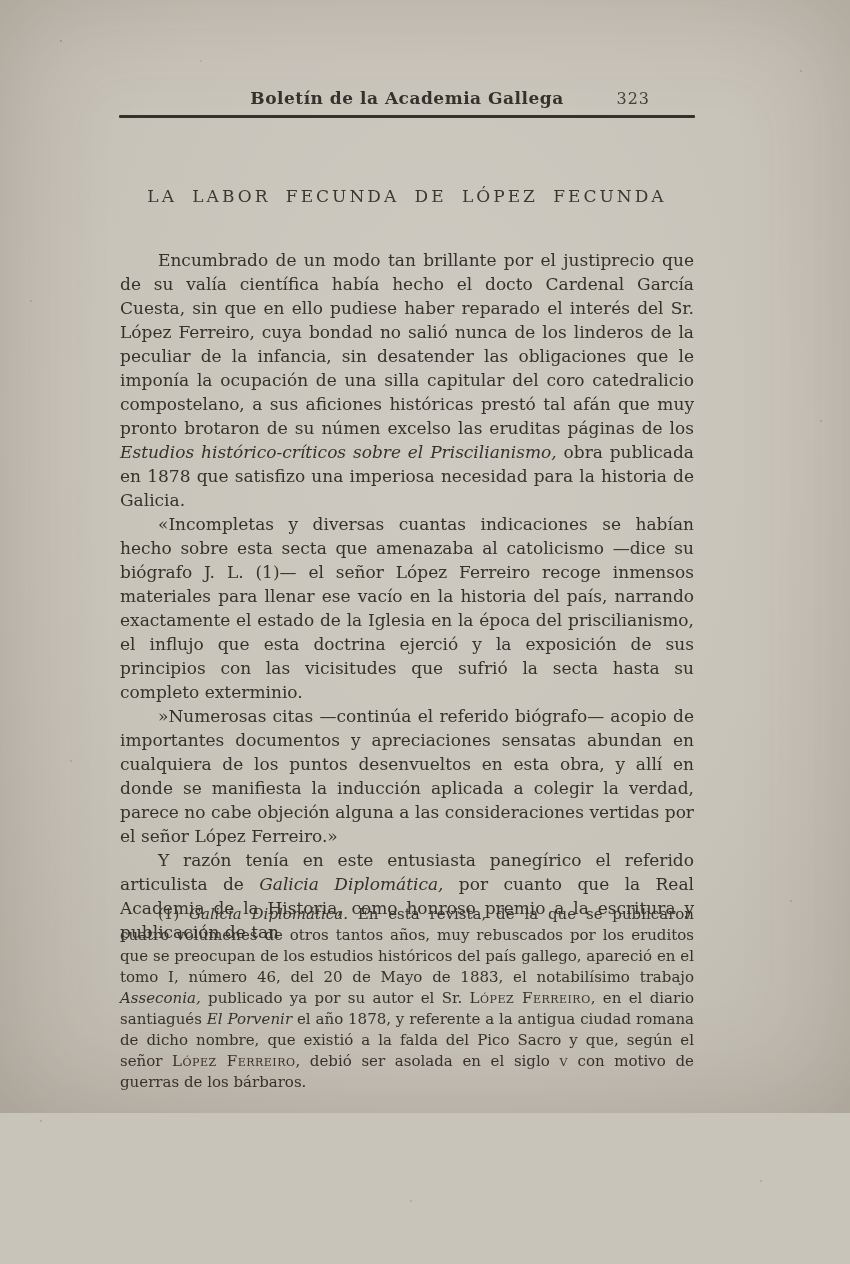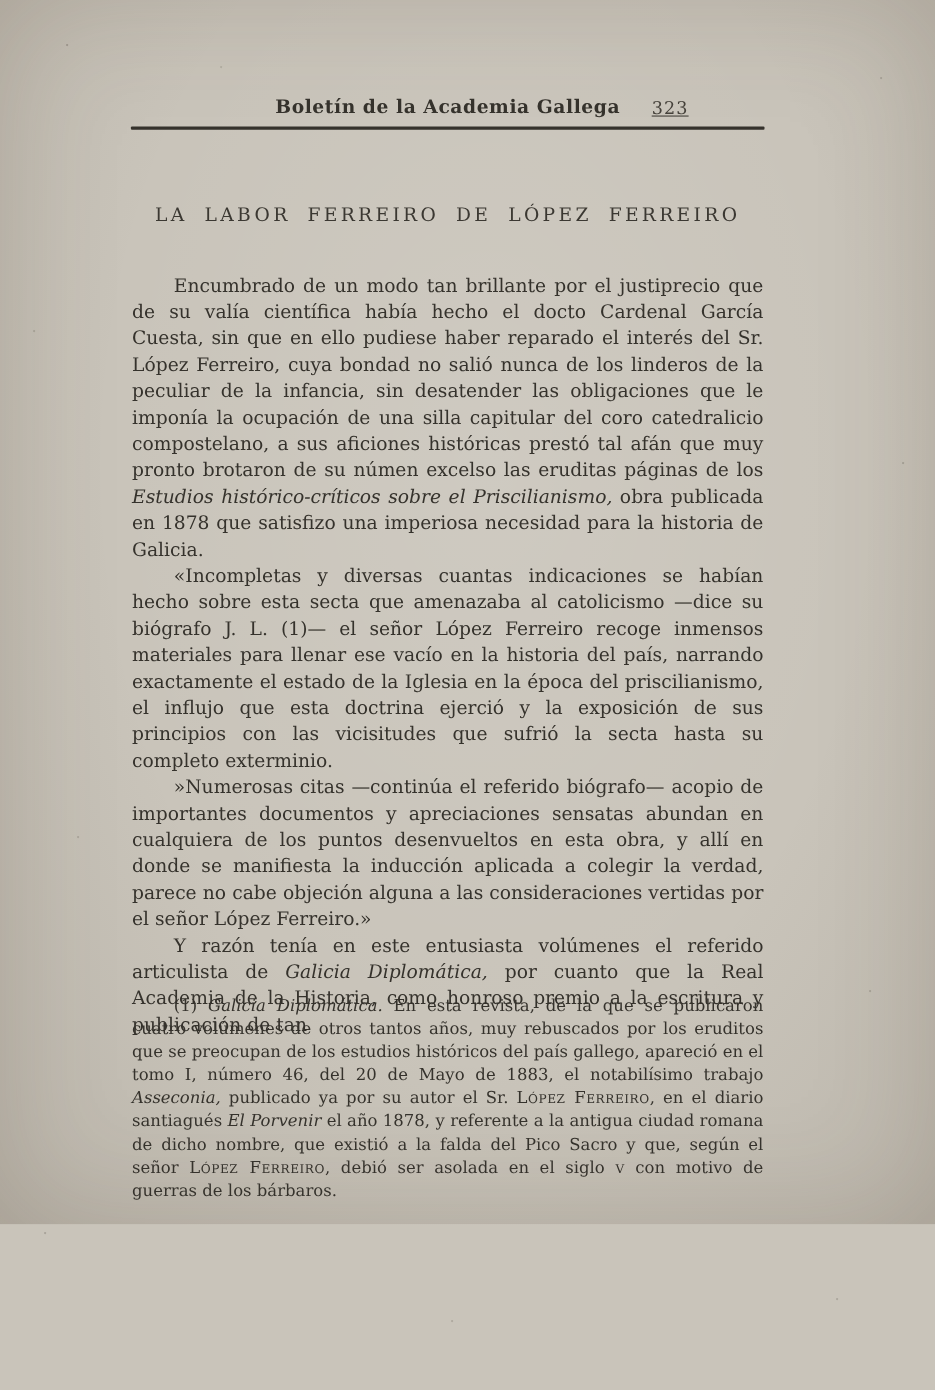--- a/index.html
+++ b/index.html
@@ -38,25 +38,24 @@
     width: 100%;
     text-align: center;
     font-weight: bold;
     font-size: 17px;
     letter-spacing: 0.5px;
     color: var(--ink);
   }
   .page-number {
     position: absolute;
     top: 1px;
-    right: 68px;
+    right: 44px;
     font-size: 16px;
     letter-spacing: 1px;
     color: var(--ink-soft);
-    text-decoration: underline;
   }
   .header-rule {
     position: absolute;
     top: 115px;
     left: 119px;
     width: 576px;
     height: 3px;
     background: var(--ink);
     border-radius: 1px;
   }
@@ -134,26 +133,26 @@
 
   <div class="speckles"></div>
 
   <header class="page-header">
     <div class="journal-title">Boletín de la Academia Gallega</div>
     <div class="page-number">323</div>
   </header>
 
   <div class="header-rule"></div>
 
-  <h1 class="article-title">LA LABOR FERREIRO DE LÓPEZ FERREIRO</h1>
+  <h1 class="article-title">LA LABOR FECUNDA DE LÓPEZ FECUNDA</h1>
 
   <main class="body-text">
     <p><span>Encumbrado de un modo tan brillante por el justiprecio que de su valía científica había hecho el docto Cardenal García Cuesta, sin que en ello pudiese haber reparado el interés del Sr. López Ferreiro, cuya bondad no salió nunca de los linderos de la peculiar de la infancia, sin desatender las obligaciones que le imponía la ocupación de una silla capitular del coro catedralicio compostelano, a sus aficiones históricas prestó tal afán que muy pronto brotaron de su númen excelso las eruditas páginas de los </span><span class="run-italic">Estudios histórico-críticos sobre el Priscilianismo,</span><span> obra publicada en 1878 que satisfizo una imperiosa necesidad para la historia de Galicia.</span></p>
     <p><span>«Incompletas y diversas cuantas indicaciones se habían hecho sobre esta secta que amenazaba al catolicismo —dice su biógrafo J. L. (1)— el señor López Ferreiro recoge inmensos materiales para llenar ese vacío en la historia del país, narrando exactamente el estado de la Iglesia en la época del priscilianismo, el influjo que esta doctrina ejerció y la exposición de sus principios con las vicisitudes que sufrió la secta hasta su completo exterminio.</span></p>
     <p><span>»Numerosas citas —continúa el referido biógrafo— acopio de importantes documentos y apreciaciones sensatas abundan en cualquiera de los puntos desenvueltos en esta obra, y allí en donde se manifiesta la inducción aplicada a colegir la verdad, parece no cabe objeción alguna a las consideraciones vertidas por el señor López Ferreiro.»</span></p>
-    <p><span>Y razón tenía en este entusiasta volúmenes el referido articulista de </span><span class="run-italic">Galicia Diplomática,</span><span> por cuanto que la Real Academia de la Historia, como honroso premio a la escritura y publicación de tan</span></p>
+    <p><span>Y razón tenía en este entusiasta panegírico el referido articulista de </span><span class="run-italic">Galicia Diplomática,</span><span> por cuanto que la Real Academia de la Historia, como honroso premio a la escritura y publicación de tan</span></p>
   </main>
 
   <section class="footnote">
     <p><span>(1) </span><span class="run-italic">Galicia Diplomática.</span><span> En esta revista, de la que se publicaron cuatro volúmenes de otros tantos años, muy rebuscados por los eruditos que se preocupan de los estudios históricos del país gallego, apareció en el tomo I, número 46, del 20 de Mayo de 1883, el notabilísimo trabajo </span><span class="run-italic">Asseconia,</span><span> publicado ya por su autor el Sr. </span><span class="run-smallcaps">López Ferreiro</span><span>, en el diario santiagués </span><span class="run-italic">El Porvenir</span><span> el año 1878, y referente a la antigua ciudad romana de dicho nombre, que existió a la falda del Pico Sacro y que, según el señor </span><span class="run-smallcaps">López Ferreiro</span><span>, debió ser asolada en el siglo </span><span class="run-smallcaps">v</span><span> con motivo de guerras de los bárbaros.</span></p>
   </section>
 
 </div>
 
 </body></html>

